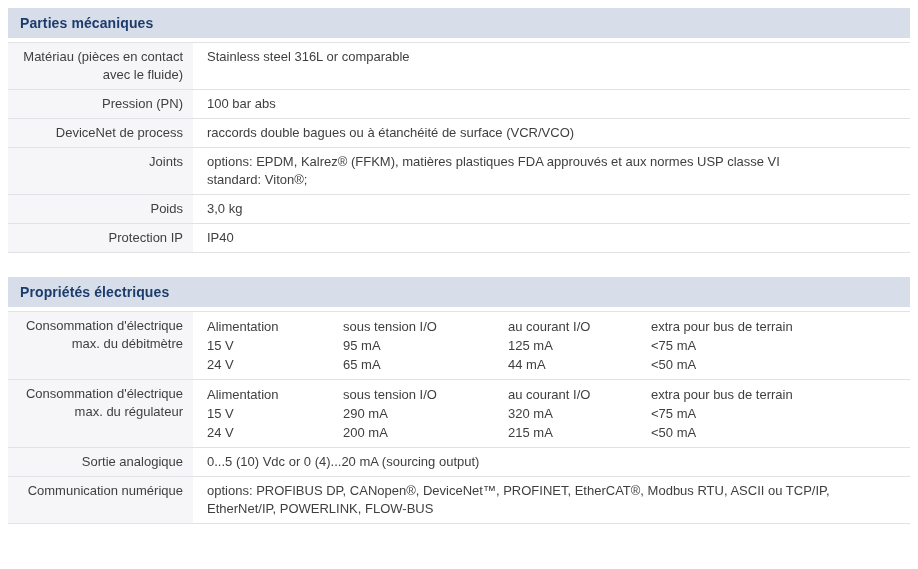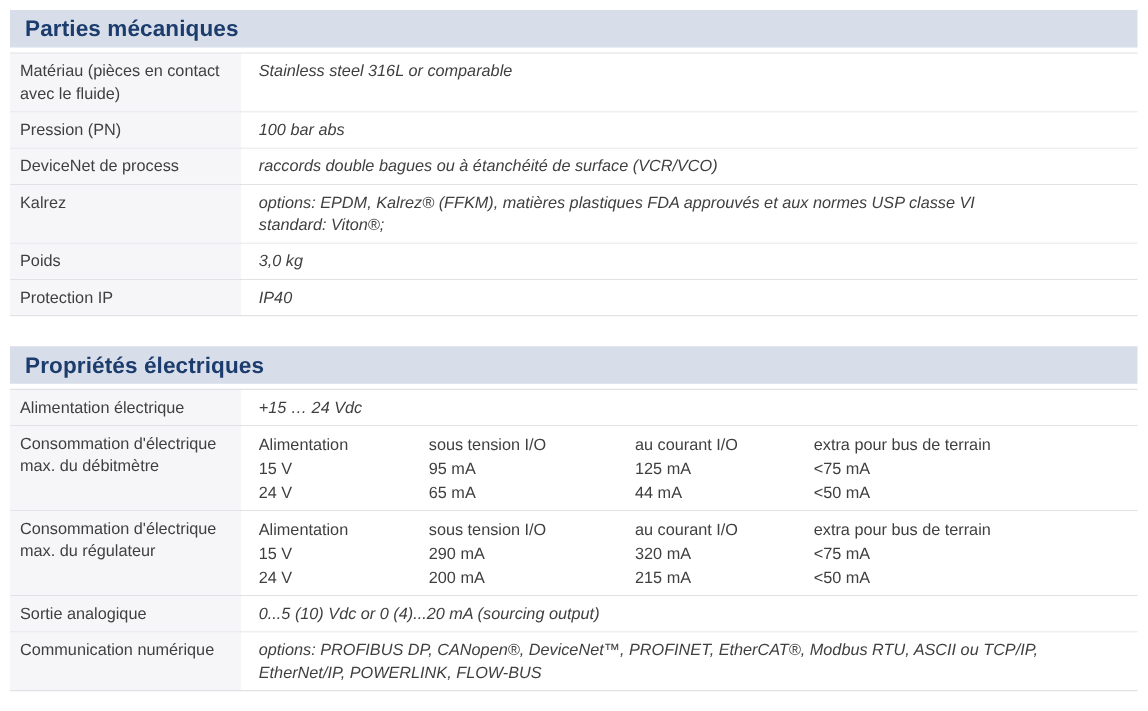--- a/index.html
+++ b/index.html
@@ -19,33 +19,33 @@
   }
   .page{padding:8px;}
   .spec-table{width:902px;}
   .spec-table + .spec-table{margin-top:24px;}
   .tbl-header{
     height:30px;background:var(--header-bg);
     display:flex;align-items:center;
     padding-left:12px;margin-bottom:4px;
   }
   .tbl-header h2{
-    font-size:18px;font-weight:bold;color:var(--header-text);
+    font-size:14px;font-weight:bold;color:var(--header-text);
     letter-spacing:.1px;
   }
   .tbl-body{border-bottom:1px solid var(--border);}
   .row{display:flex;border-top:1px solid var(--border);}
   .cell-label{
     width:185px;flex:0 0 185px;background:var(--label-bg);
-    padding:5px 10px 5px 8px;line-height:18px;
+    padding:5px 10px 5px 8px;line-height:18px;text-align:right;
   }
   .cell-value{
     flex:1;padding:5px 10px 5px 14px;line-height:18px;background:#fff;
   }
-  .line{line-height:18px;font-style:italic;}
+  .line{line-height:18px;}
   .grid4{
     display:grid;
     grid-template-columns:136px 165px 143px auto;
     line-height:19px;
   }
   .grid4 span{display:block;line-height:19px;}
 </style>
 </head>
 <body>
 
@@ -72,21 +72,21 @@
       </div>
 
       <div class="row">
         <div class="cell-label">DeviceNet de process</div>
         <div class="cell-value">
           <div class="line">raccords double bagues ou à étanchéité de surface (VCR/VCO)</div>
         </div>
       </div>
 
       <div class="row">
-        <div class="cell-label">Kalrez</div>
+        <div class="cell-label">Joints</div>
         <div class="cell-value">
           <div class="line">options: EPDM, Kalrez® (FFKM), matières plastiques FDA approuvés et aux normes USP classe VI</div>
           <div class="line">standard: Viton®;</div>
         </div>
       </div>
 
       <div class="row">
         <div class="cell-label">Poids</div>
         <div class="cell-value">
           <div class="line">3,0 kg</div>
@@ -102,26 +102,20 @@
 
     </div>
   </section>
 
   <section class="spec-table">
     <header class="tbl-header">
       <h2>Propriétés électriques</h2>
     </header>
     <div class="tbl-body">
 
-      <div class="row">
-        <div class="cell-label">Alimentation électrique</div>
-        <div class="cell-value">
-          <div class="line">+15 … 24 Vdc</div>
-        </div>
-      </div>
 
       <div class="row">
         <div class="cell-label">Consommation d'électrique max. du débitmètre</div>
         <div class="cell-value grid4">
           <span>Alimentation</span>
           <span>sous tension I/O</span>
           <span>au courant I/O</span>
           <span>extra pour bus de terrain</span>
           <span>15 V</span>
           <span>95 mA</span>

